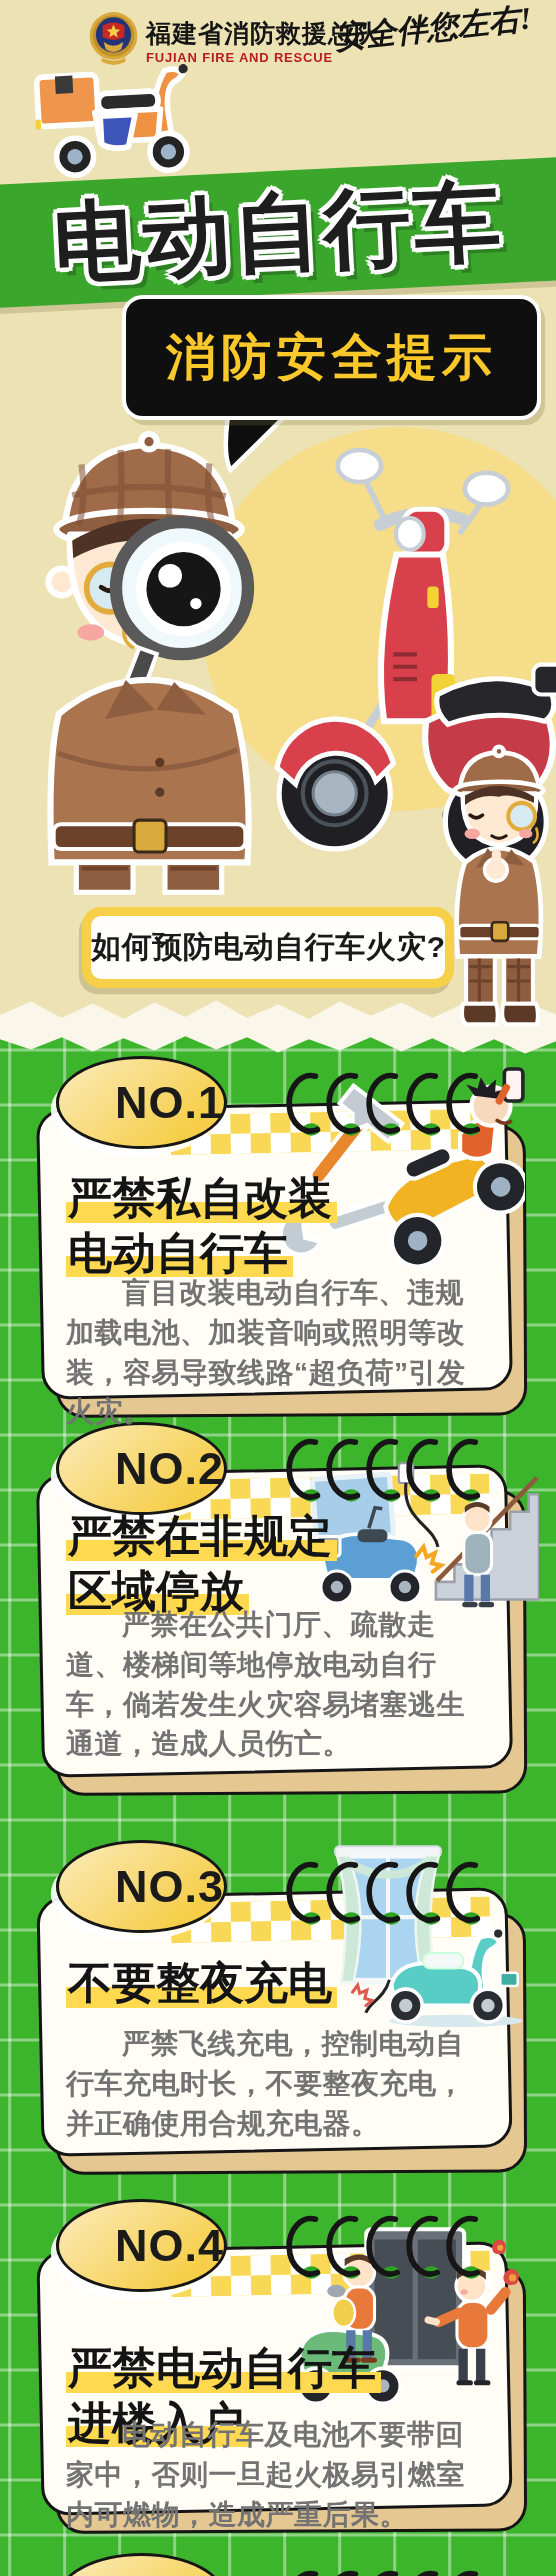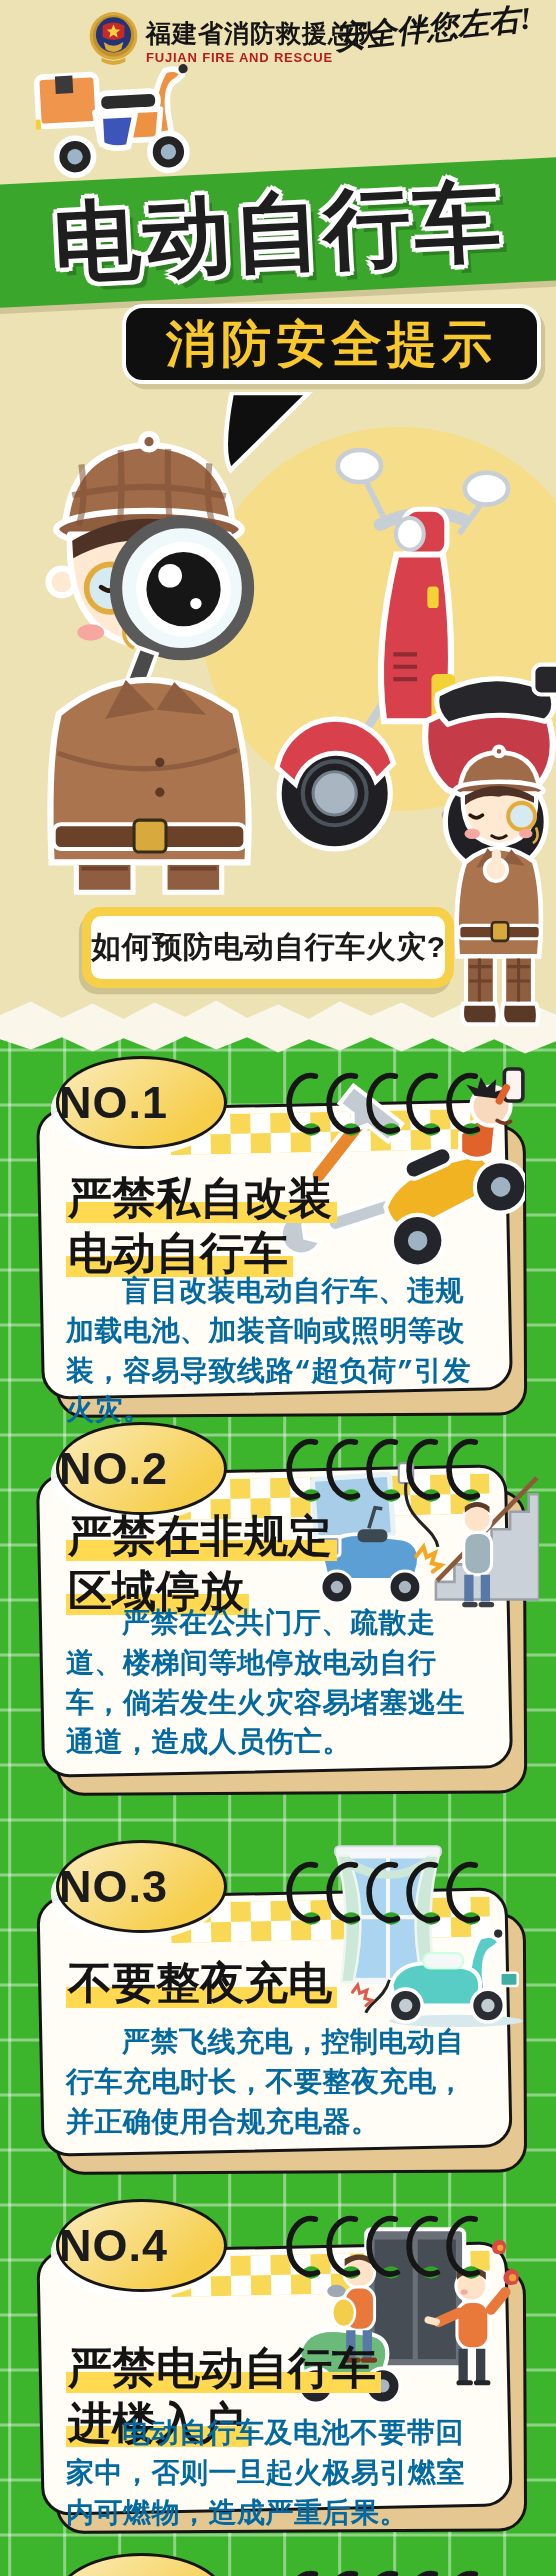--- a/index.html
+++ b/index.html
@@ -15,21 +15,21 @@
   .hdr-slogan{position:absolute;left:334px;top:13.4px;width:185px;font-family:"Liberation Serif","DejaVu Serif",serif;
     font-style:italic;font-weight:700;font-size:31px;color:#141414;transform:rotate(-6deg);line-height:1.05;white-space:nowrap;}
 
   
   .deliv-scooter{position:absolute;left:23px;top:66px;width:192px;height:112px;transform:rotate(-3deg);z-index:3;}
   .title-banner{position:absolute;left:-14.4px;top:171px;width:585px;height:123px;background:#3AA62C;
     transform:rotate(-2.8deg);z-index:2;display:flex;align-items:center;justify-content:center;
     box-shadow:5.2px 6.2px 0 rgba(120,110,60,.25);}
   .title-banner span{font-size:87px;font-weight:900;color:#1E1E1E;letter-spacing:3.1px;white-space:nowrap;
     text-shadow:-4.6px 0 #fff,4.6px 0 #fff,0 -4.6px #fff,0 4.6px #fff,-3.6px -3.6px #fff,3.6px 3.6px #fff,-3.6px 3.6px #fff,3.6px -3.6px #fff,7.2px 8.2px 0 rgba(0,0,0,.22);}
-  .bubble{position:absolute;left:122px;top:304px;width:419px;height:80px;background:#0F0F0F;border:4.1px solid #fff;
+  .bubble{position:absolute;left:122px;top:295px;width:419px;height:125px;background:#0F0F0F;border:4.1px solid #fff;
     border-radius:20.6px;display:flex;align-items:center;justify-content:center;z-index:4;box-shadow:4.1px 5.2px 0 rgba(120,110,60,.25);}
   .bubble span{font-size:50px;font-weight:900;color:#F9C82B;letter-spacing:5.2px;white-space:nowrap;}
   .bubble-tail{position:absolute;left:216px;top:392px;width:98px;height:82px;z-index:3;}
 
   
   .hero-circle{position:absolute;left:201px;top:427px;width:397px;height:384px;border-radius:50%;background:#F5DD8A;z-index:1;}
   .red-scooter{position:absolute;left:205px;top:432px;width:351px;height:454px;z-index:2;}
   .detective-big{position:absolute;left:4.1px;top:418px;width:290px;height:482px;z-index:3;}
 
   
@@ -44,32 +44,32 @@
   .green-zone{position:absolute;left:0;top:1031px;width:556px;height:1957px;background:#3CB42C;
     background-image:linear-gradient(rgba(255,255,255,.42) 3.1px,transparent 3.1px),linear-gradient(90deg,rgba(255,255,255,.42) 3.1px,transparent 3.1px);
     background-size:55px 55px;background-position:8.2px 17.5px;z-index:1;}
 
   
   .card{position:absolute;left:39px;width:471px;z-index:5;transform:rotate(-1.2deg);}
   .card .shadow{position:absolute;left:15.5px;top:21.6px;width:100%;height:100%;background:#E5C791;border:3.1px solid #151515;border-radius:28px;transform:rotate(.9deg);}
   .card .paper{position:absolute;left:0;top:0;width:100%;height:100%;background:#FFFDF6;border:3.1px solid #151515;border-radius:28px;}
   .card .checker{position:absolute;left:131px;right:15.5px;top:6.2px;height:40px;opacity:.95;
     background:conic-gradient(#F9D64D 90deg,#FFFFFF 90deg 180deg,#F9D64D 180deg 270deg,#FFFFFF 270deg);background-size:40px 40px;}
-  .badge{position:absolute;left:56px;width:171px;height:93px;z-index:7;display:flex;align-items:center;justify-content:flex-start;
+  .badge{position:absolute;left:56px;width:171px;height:93px;z-index:7;display:flex;align-items:center;justify-content:flex-end;
     background:linear-gradient(140deg,#FAE8AE 10%,#F6CE49 80%);border:3.1px solid #161616;border-radius:50%;
     box-shadow:-5.2px 7.2px 0 rgba(255,255,255,.92);}
   .badge span{font-size:45px;font-weight:900;color:#1B1B1B;letter-spacing:1px;}
   .rings{position:absolute;left:281px;width:202px;height:83px;z-index:8;}
   .illus{position:absolute;z-index:7;}
   .heading{position:absolute;left:66px;z-index:9;font-weight:900;color:#141414;font-size:44px;line-height:1.24;}
   .heading .hl{display:inline-block;padding:0 5.2px 0 2.1px;
     background:linear-gradient(180deg,rgba(0,0,0,0) 56%,#FFD94F 56%,#FFD94F 95%,rgba(0,0,0,0) 95%);}
   .heading .hl:empty{display:none;}
-  .bodytxt{position:absolute;left:66px;width:418px;z-index:9;font-size:28px;line-height:1.42;font-weight:700;color:#0369a1;
-    text-indent:2em;letter-spacing:0.5px;font-family:Liberation Mono, monospace;}
+  .bodytxt{position:absolute;left:66px;width:418px;z-index:9;font-size:28px;line-height:1.42;font-weight:700;color:#737373;
+    text-indent:2em;letter-spacing:0.5px;}
 </style>
 </head>
 <body>
 
 <div id="poster">
 
   <svg class="hdr-emblem" viewBox="0 0 102 112">
     <circle cx="51" cy="50" r="46" fill="#D8A93C"></circle>
     <circle cx="51" cy="50" r="40" fill="#C2912B"></circle>
     <circle cx="51" cy="48" r="34" fill="#223378"></circle>

